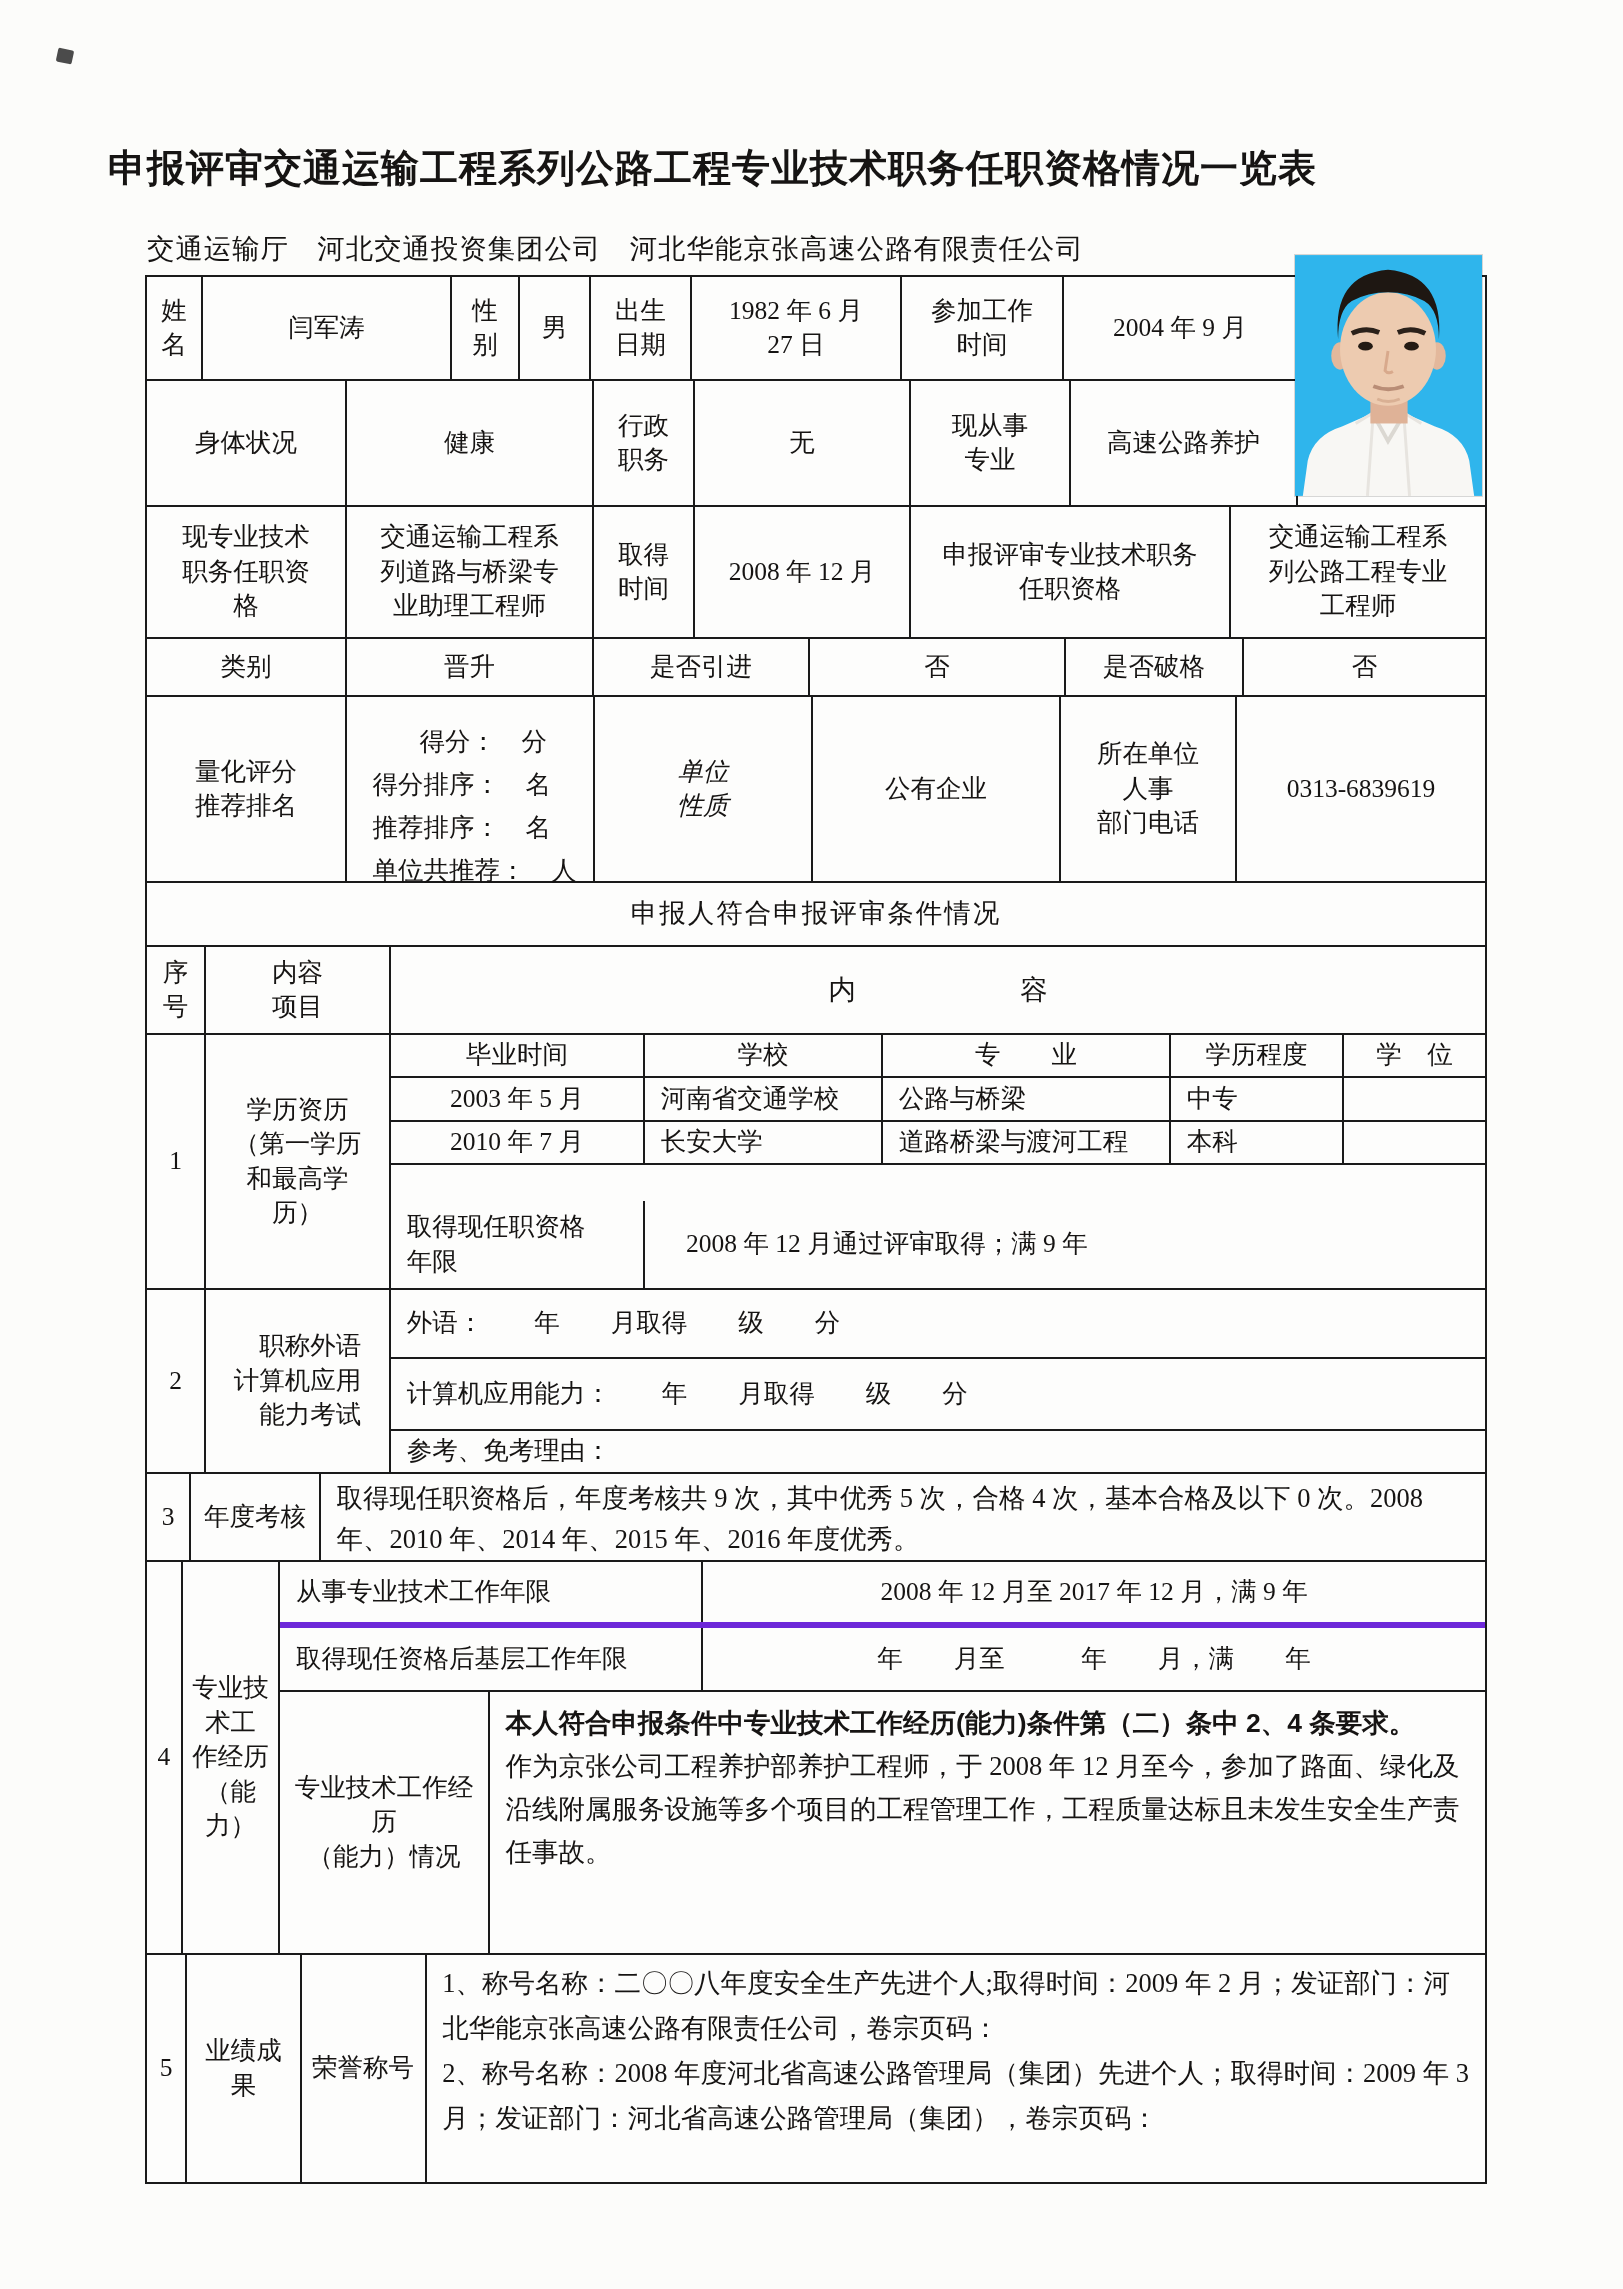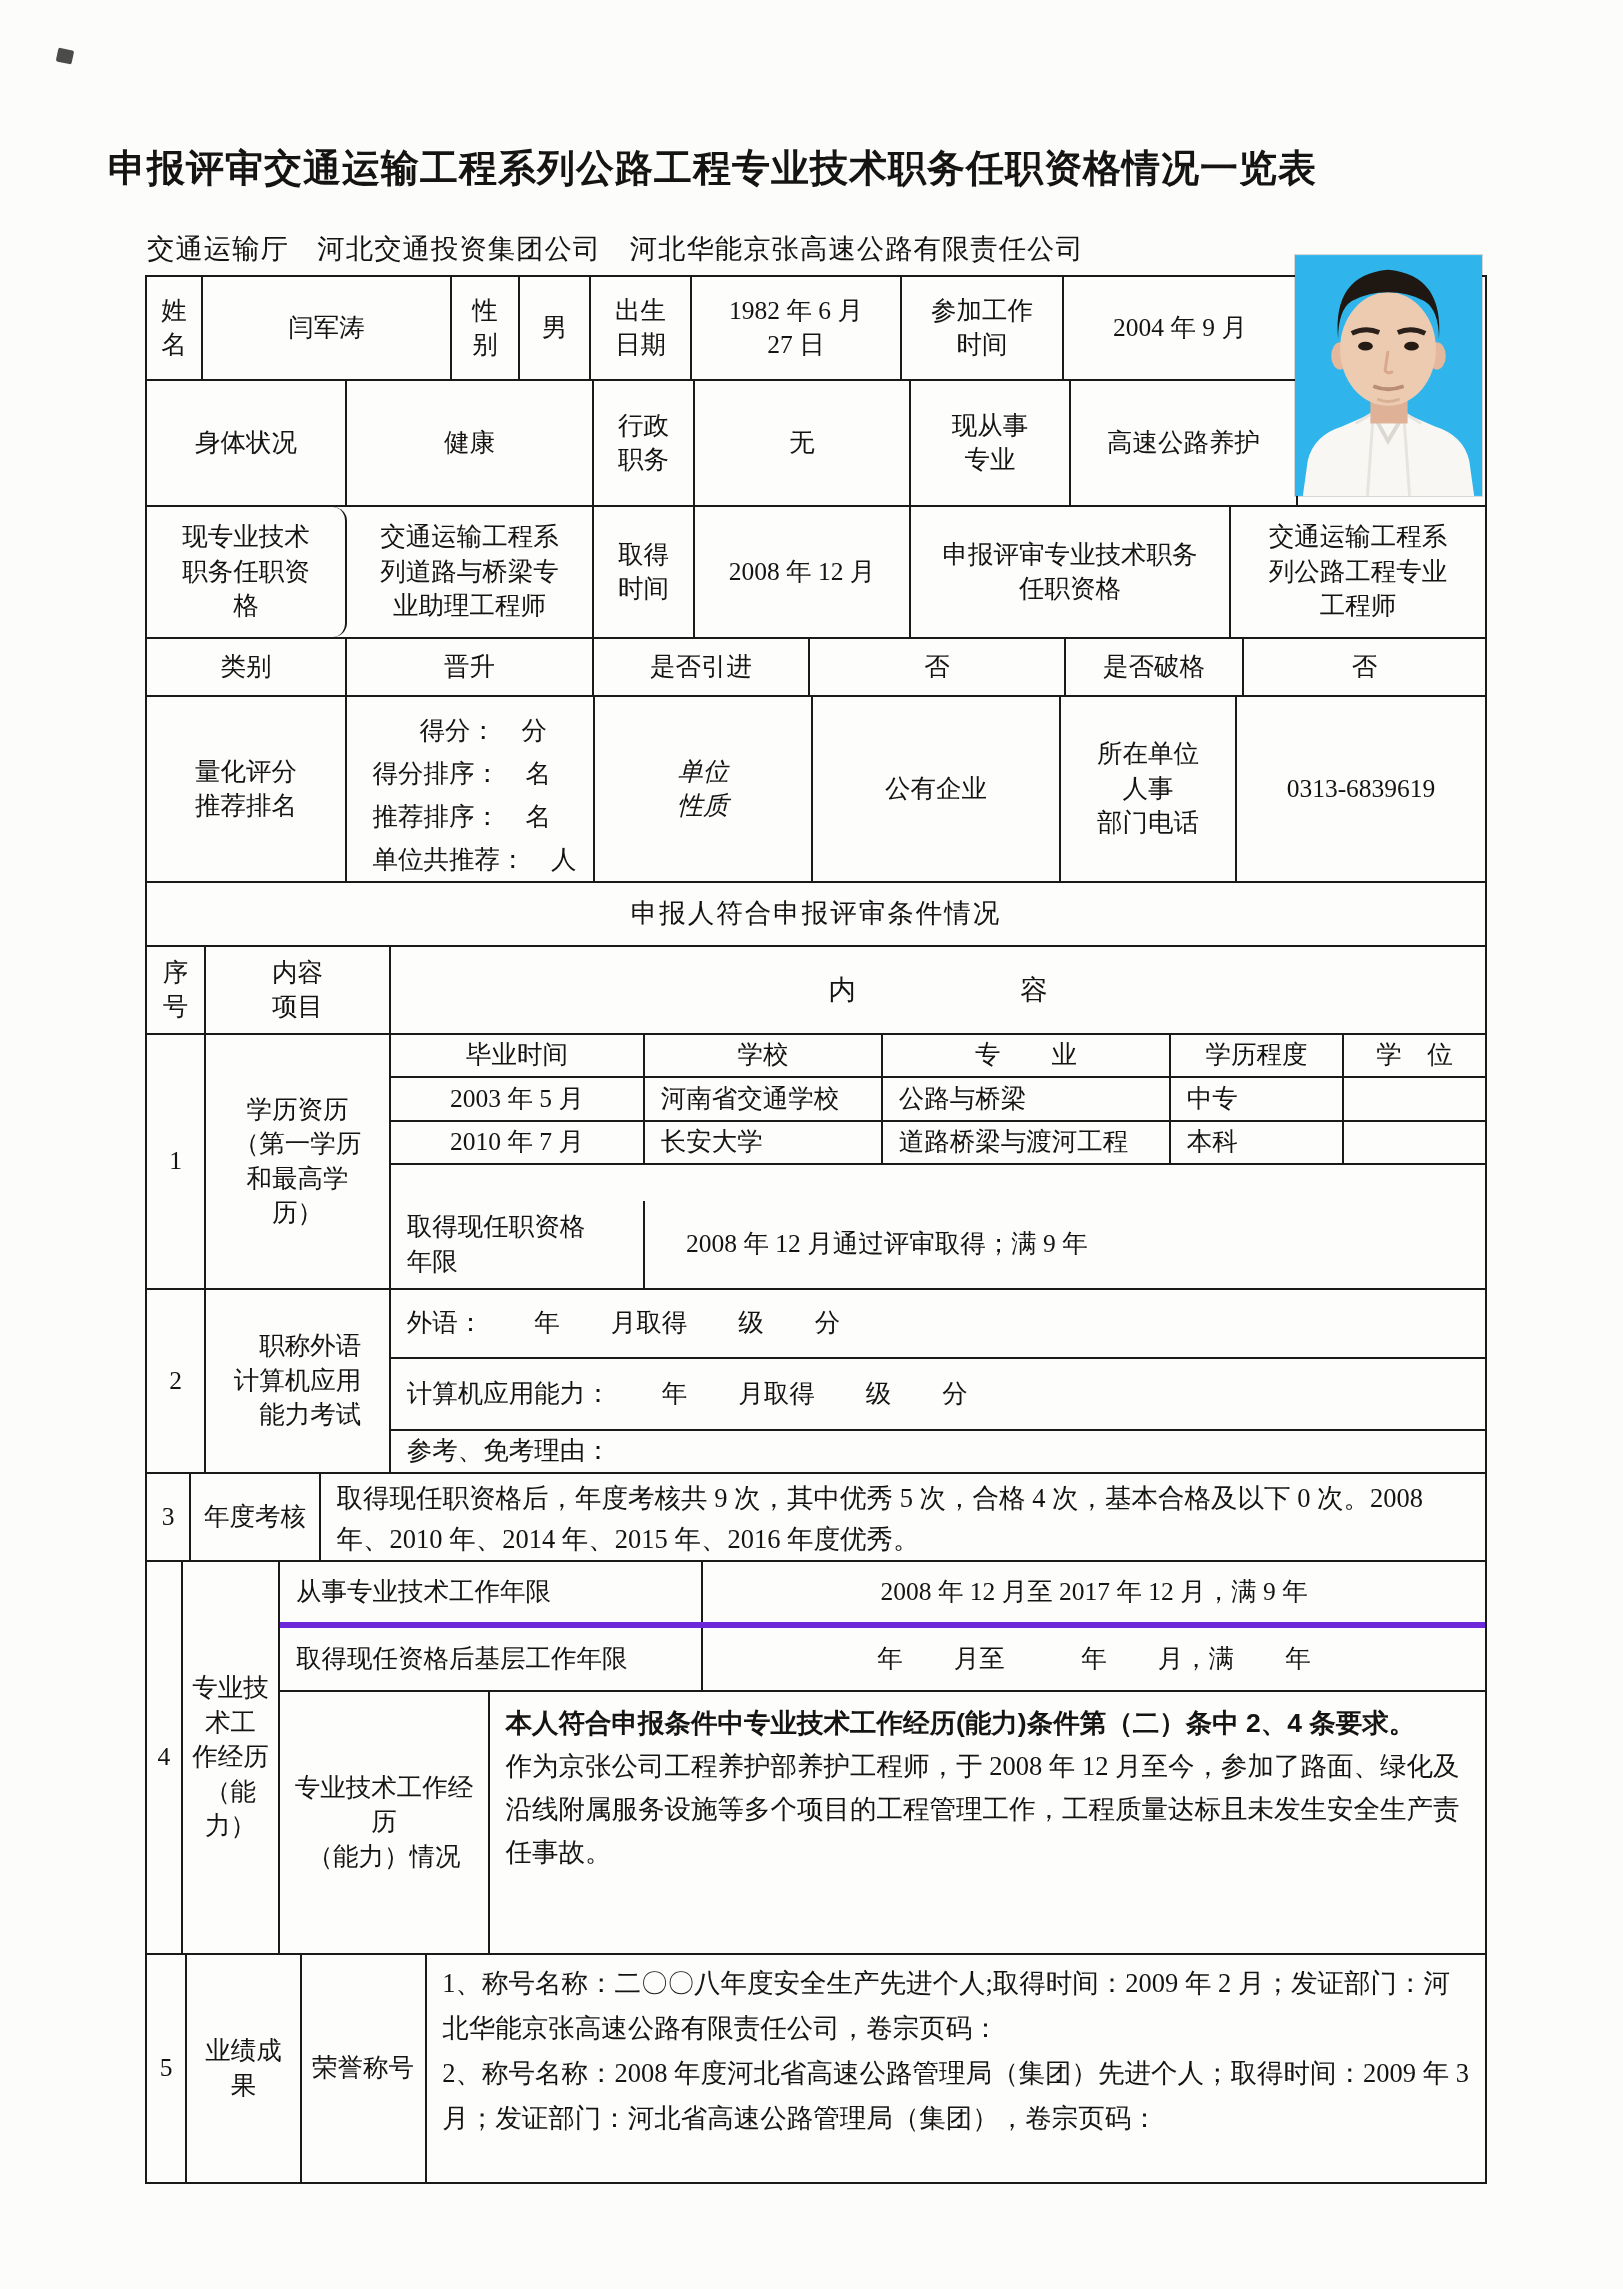--- a/index.html
+++ b/index.html
@@ -46,21 +46,21 @@
   .col { display:flex; flex-direction:column; flex:1 1 auto; }
   .subrow { display:flex; align-items:stretch; box-sizing:border-box; }
   .para {
     display:block; text-align:left; padding:7.8px 15.7px;
     font-size:26.5px; line-height:43px;
   }
   .para p { margin:0; }
   .leftpad { justify-content:flex-start; text-align:left; padding-left:15.7px; }
   .bold-sans { font-family:"Liberation Sans","DejaVu Sans",sans-serif; font-weight:bold; }
   .score-lines { display:block; text-align:left; padding:9.8px 0 9.8px 19.6px; line-height:43px; }
-  .score-l1 { padding-left:47px; }
+  .score-l1 { padding-left:47px;margin-top:11px; }
   .section-head { font-size:26.5px; letter-spacing:2px; }
   .content-head { font-size:27.4px; }
 
   
   .photo-wrap {
     position:absolute; left:1148px; top:-21.6px;
     width:187px; height:241px; z-index:5;
     box-shadow:0 0 0 1px rgba(0,0,0,.15);
   }
 </style>
@@ -123,21 +123,21 @@
           <ellipse cx="72" cy="93" rx="7.5" ry="4.5" fill="#241b14"></ellipse>
           <ellipse cx="119" cy="93" rx="7.5" ry="4.5" fill="#241b14"></ellipse>
           <path d="M95 98 L92 118 Q95 122 100 119" stroke="#d8a98c" stroke-width="3" fill="none"></path>
           <path d="M80 134 Q95 140 111 134" stroke="#b98d76" stroke-width="4" fill="none"></path>
           <path d="M84 147 Q95 152 107 147" stroke="#d9b094" stroke-width="3" fill="none"></path>
         </svg>
       </div>
     </div>
 
     <div class="band bb2" style="height:130px;">
-      <div class="c pre" style="width:200px;border-radius:14px;">现专业技术
+      <div class="c pre" style="width:200px;">现专业技术
 职务任职资
 格</div>
       <div class="c pre" style="width:247px;">交通运输工程系
 列道路与桥梁专
 业助理工程师</div>
       <div class="c pre" style="width:101px;">取得
 时间</div>
       <div class="c" style="width:216px;">2008 年 12 月</div>
       <div class="c pre" style="width:320px;">申报评审专业技术职务
 任职资格</div>

